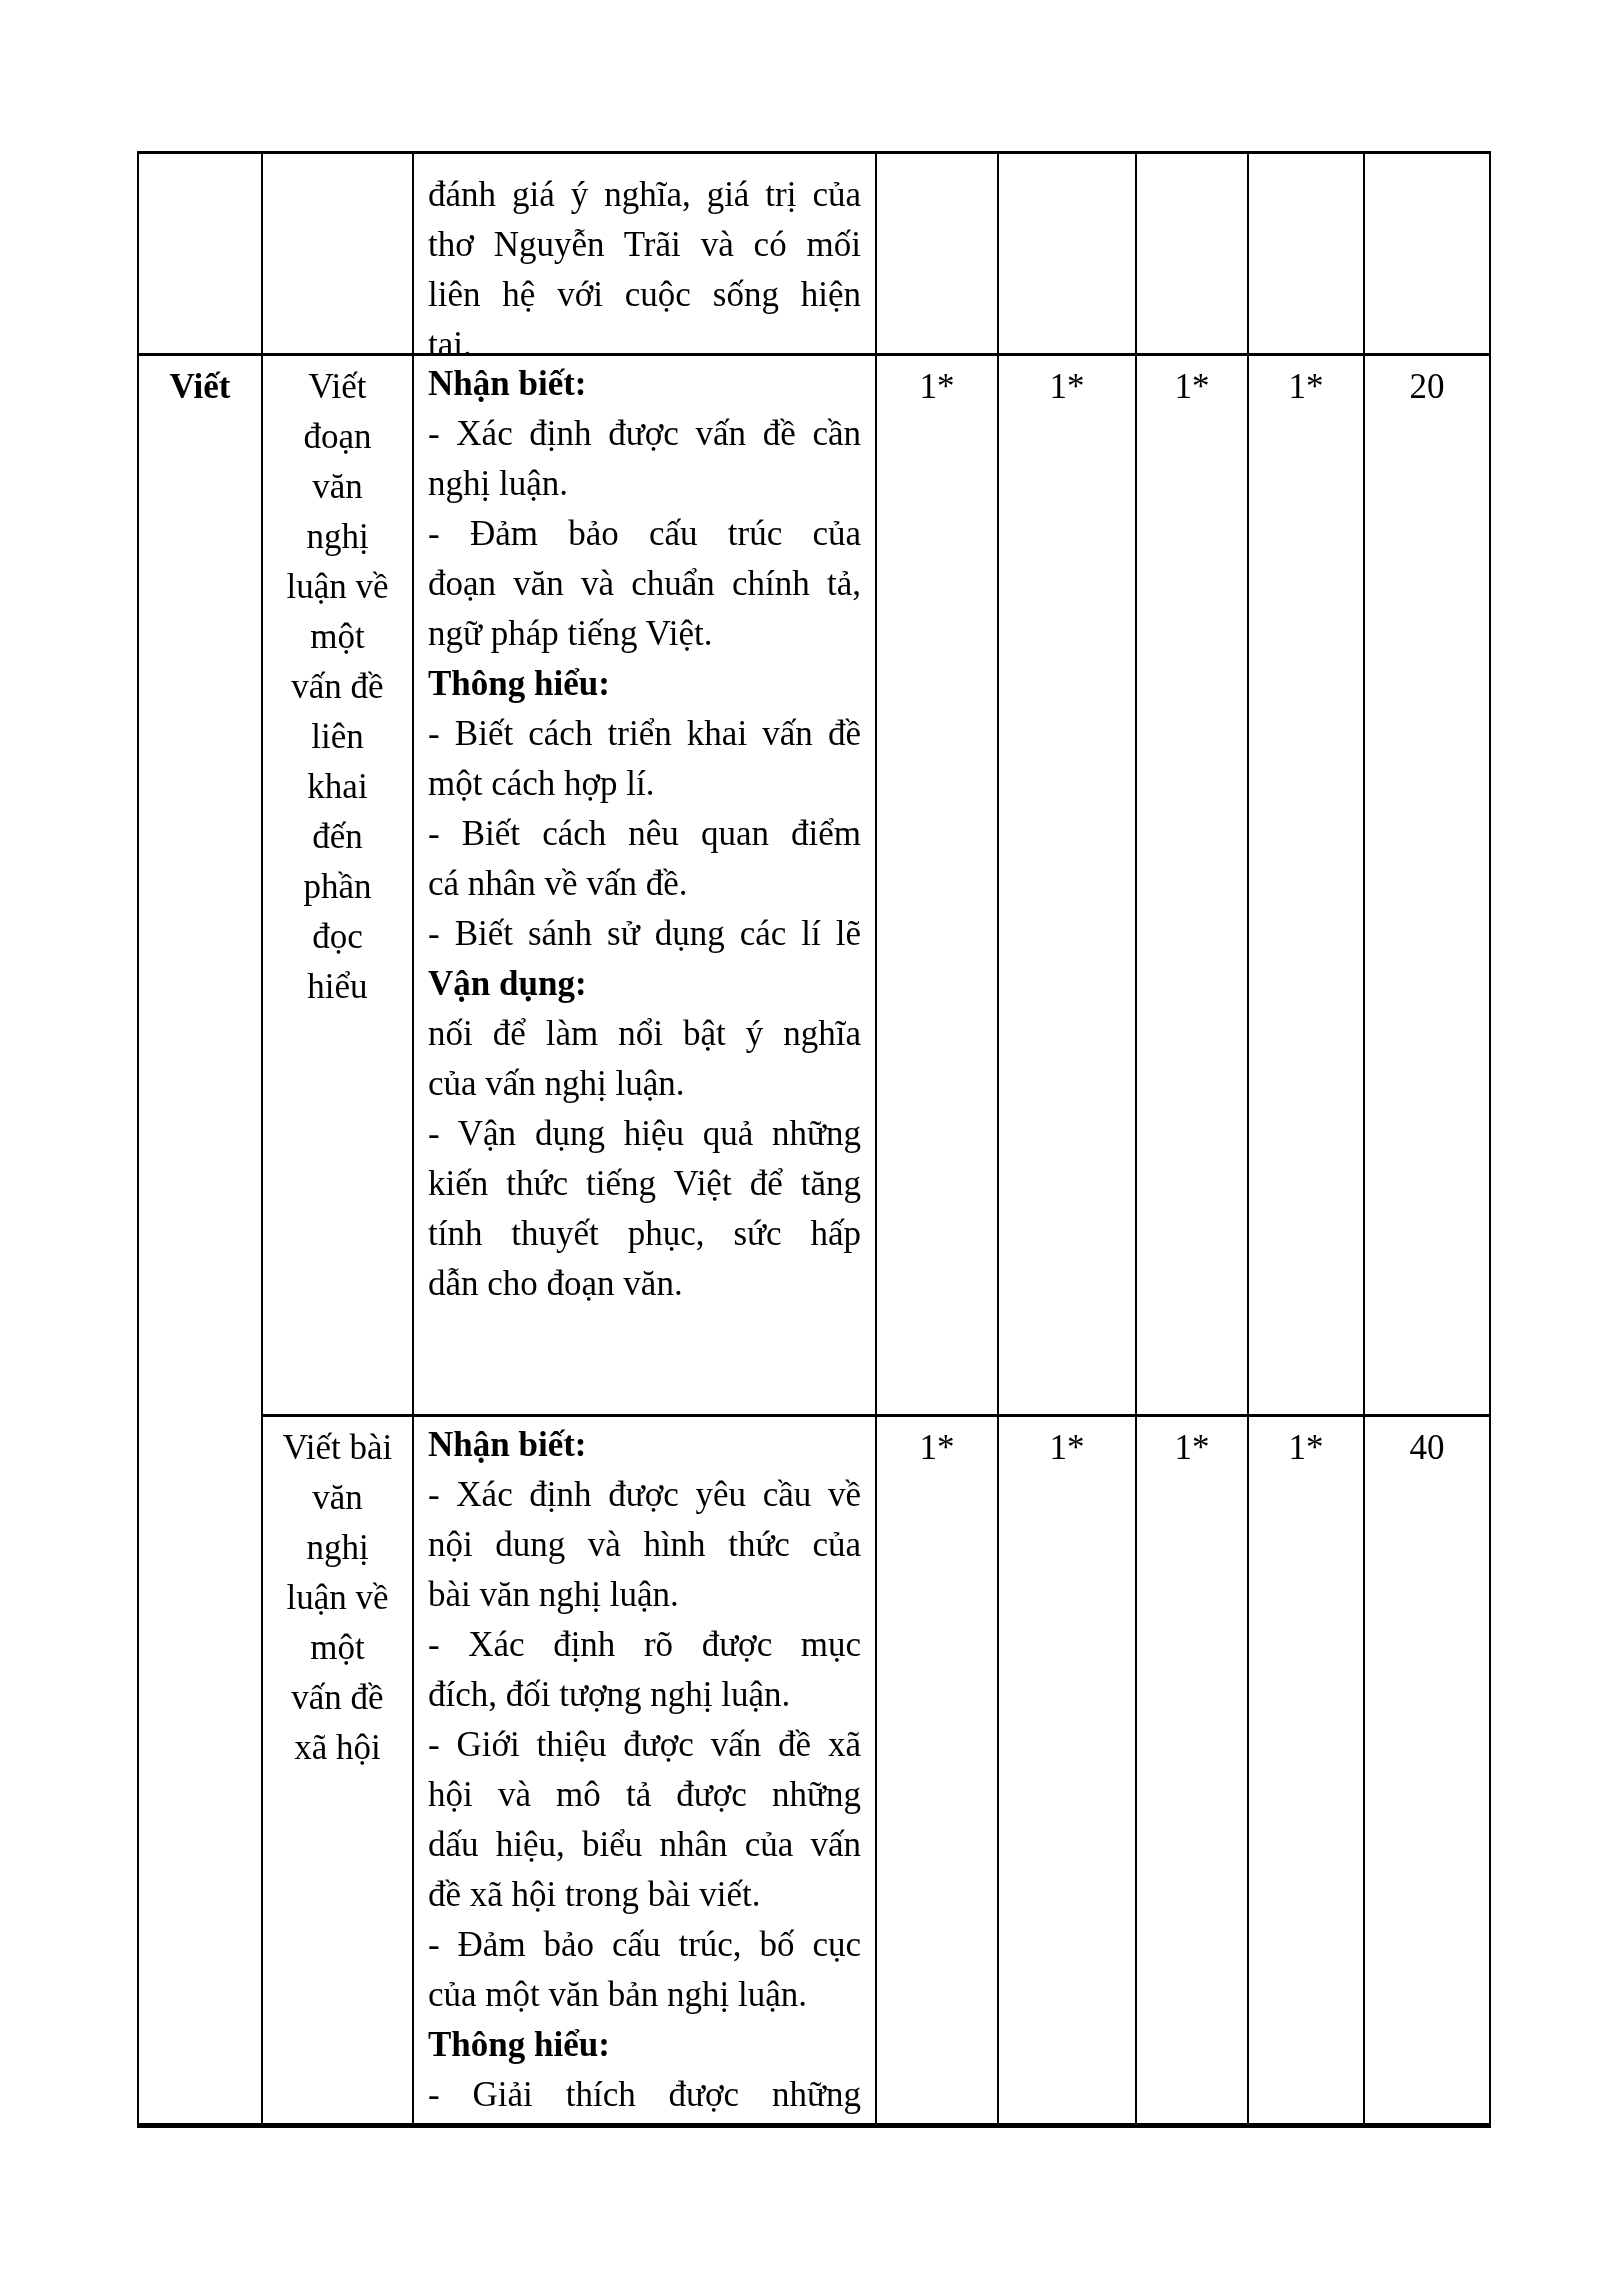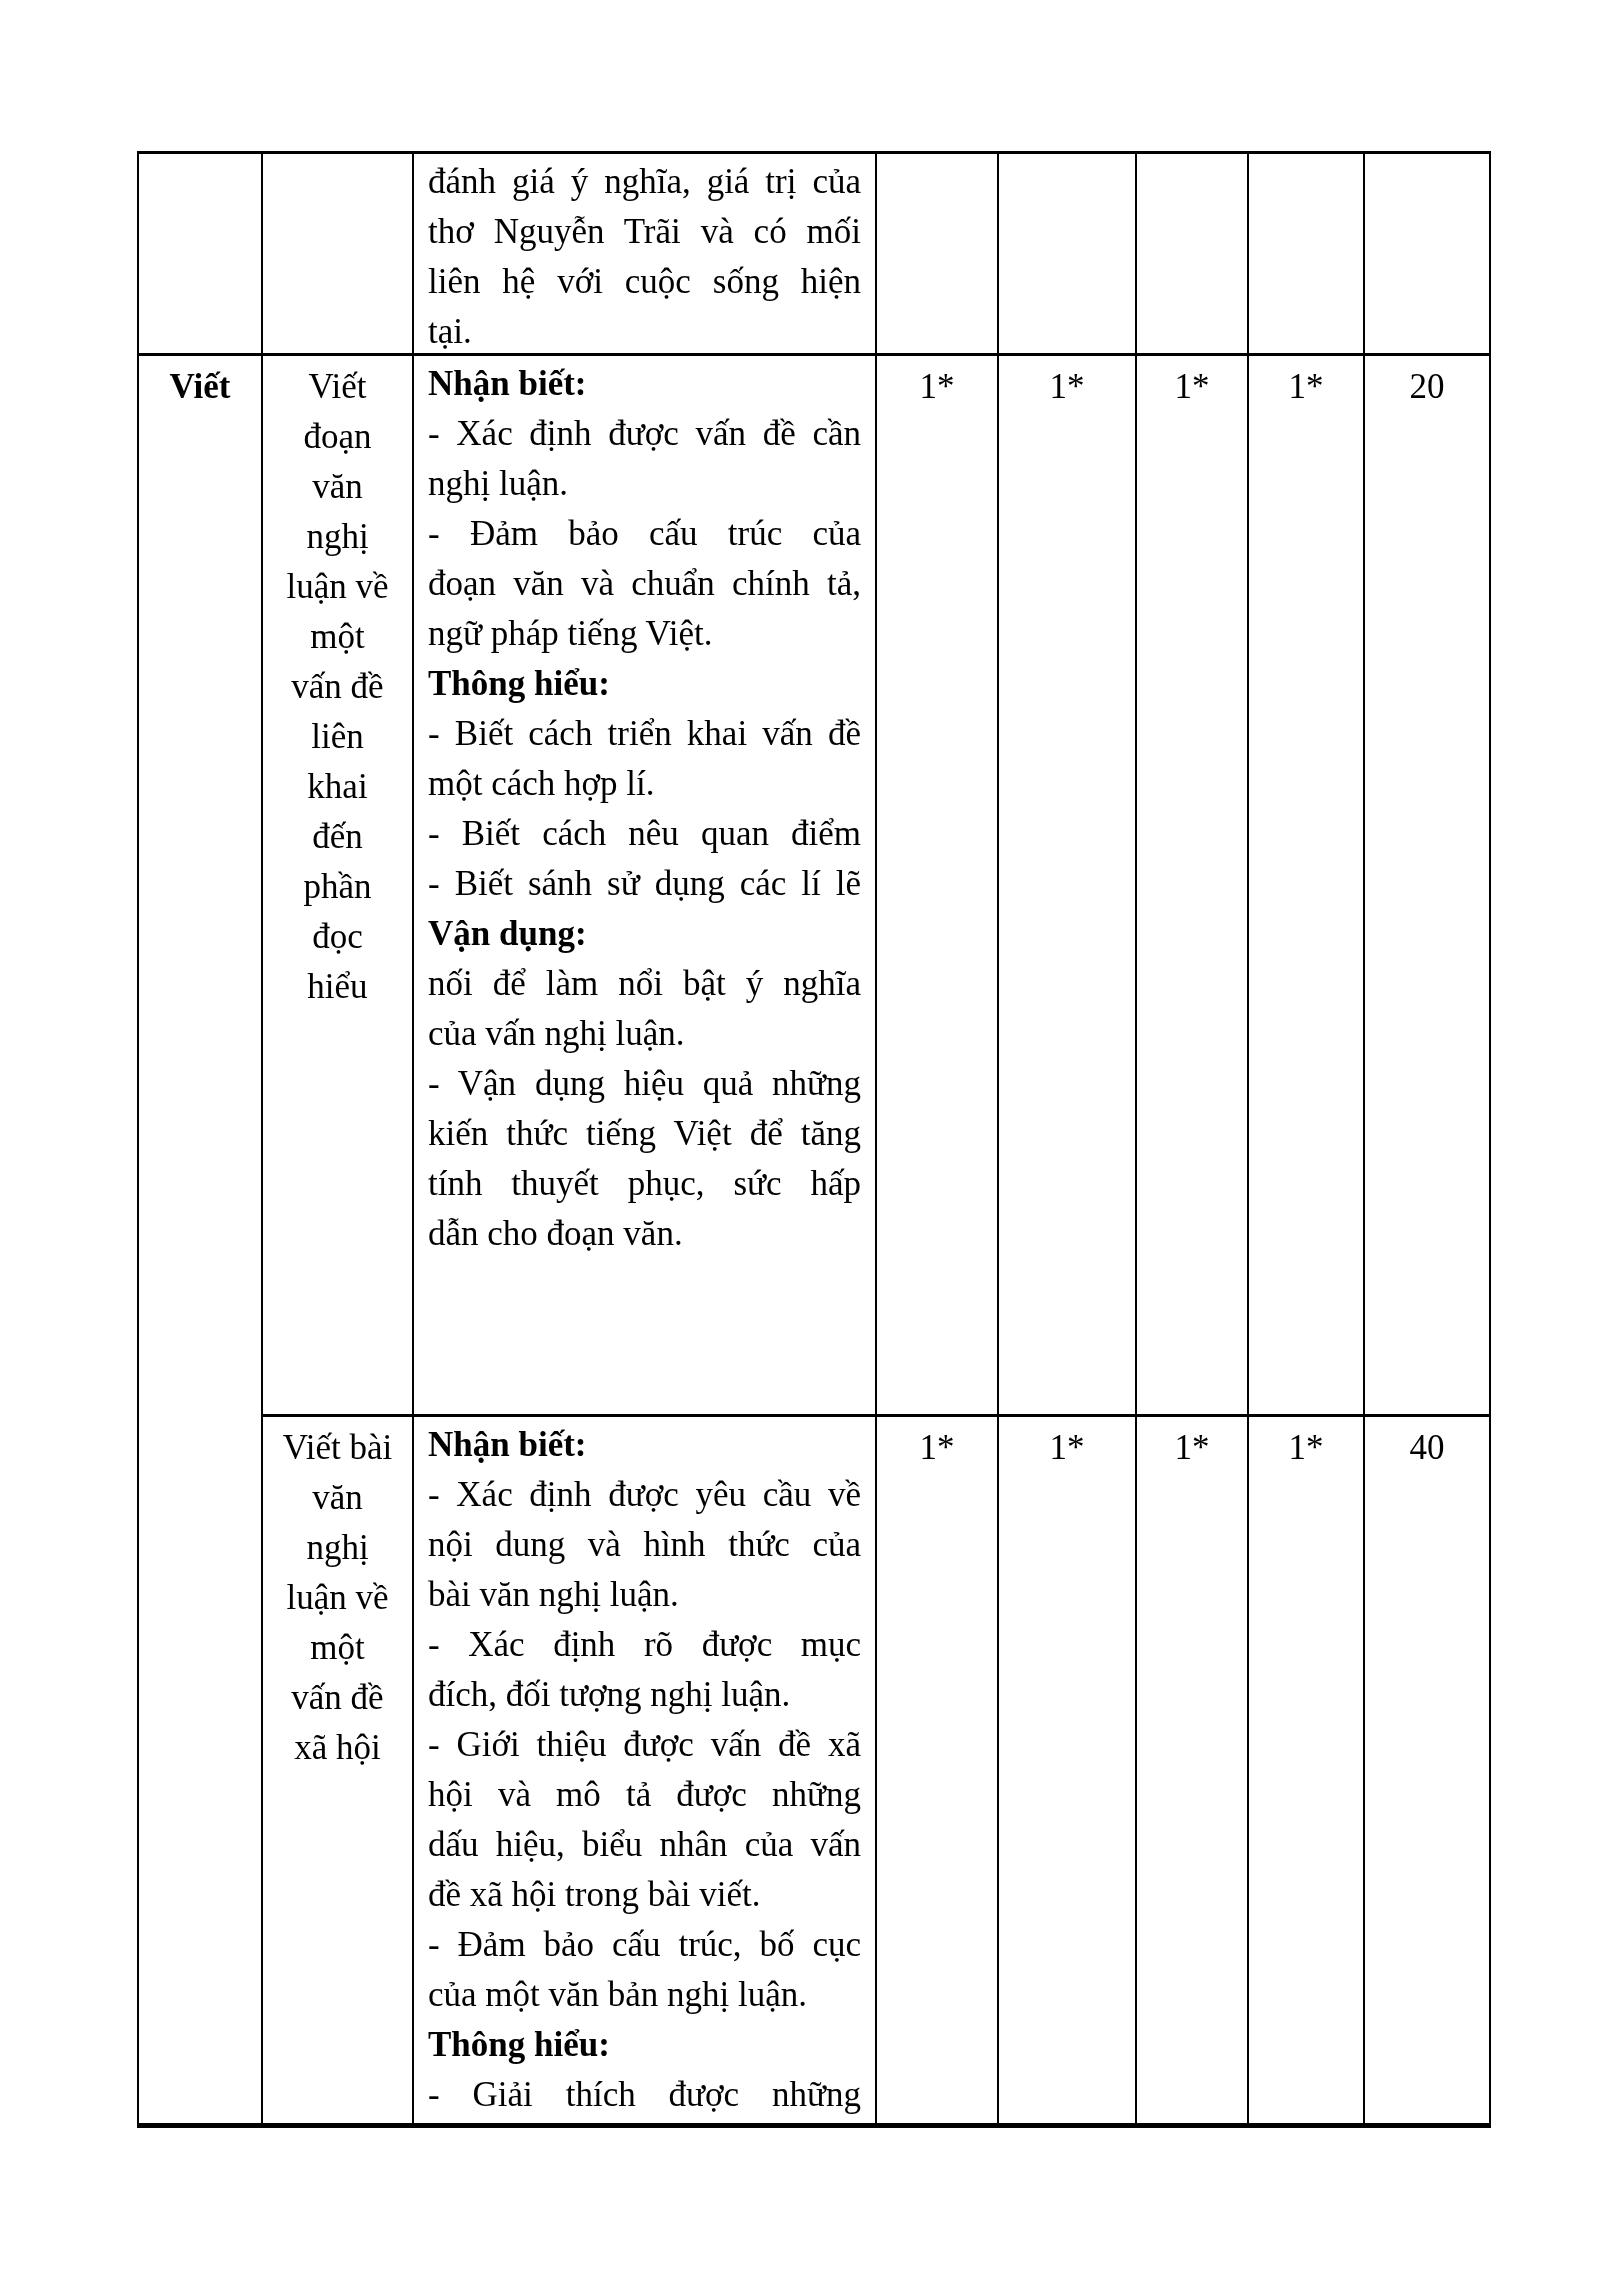--- a/index.html
+++ b/index.html
@@ -24,21 +24,21 @@
   .cell{
     box-sizing:border-box;
     overflow:hidden;
     font-size:35px;
     line-height:50px;
     padding-top:6px;
   }
   .br{border-right:2.4px solid #000;}
   .bb{border-bottom:3.9px solid #000;}
   .crit{padding:3.1px 14px 0 14px;text-align:left;}
-  .crit0{padding-top:3px;}
+  .crit0{padding-top:16px;}
   .topic{text-align:center;}
   .skill{text-align:center;font-weight:bold;}
   .num{text-align:center;}
   .line{min-height:50px;}
   .line.just{text-align:justify;text-align-last:justify;}
   .line.bold{font-weight:bold;}
 </style>
 </head>
 <body>
 
@@ -82,20 +82,21 @@
         <div class="line bold">Nhận biết:</div>
         <div class="line just">- Xác định được vấn đề cần</div>
         <div class="line">nghị luận.</div>
         <div class="line just">- Đảm bảo cấu trúc của</div>
         <div class="line just">đoạn văn và chuẩn chính tả,</div>
         <div class="line">ngữ pháp tiếng Việt.</div>
         <div class="line bold">Thông hiểu:</div>
         <div class="line just">- Biết cách triển khai vấn đề</div>
         <div class="line">một cách hợp lí.</div>
         <div class="line just">- Biết cách nêu quan điểm</div>
+        <div class="line">cá nhân về vấn đề.</div>
         <div class="line just">- Biết sánh sử dụng các lí lẽ</div>
         <div class="line bold">Vận dụng:</div>
         <div class="line just">nối để làm nổi bật ý nghĩa</div>
         <div class="line">của vấn nghị luận.</div>
         <div class="line just">- Vận dụng hiệu quả những</div>
         <div class="line just">kiến thức tiếng Việt để tăng</div>
         <div class="line just">tính thuyết phục, sức hấp</div>
         <div class="line">dẫn cho đoạn văn.</div>
       </div>
     <div class="cell br bb num" style="grid-row:2;grid-column:4">1*</div>

